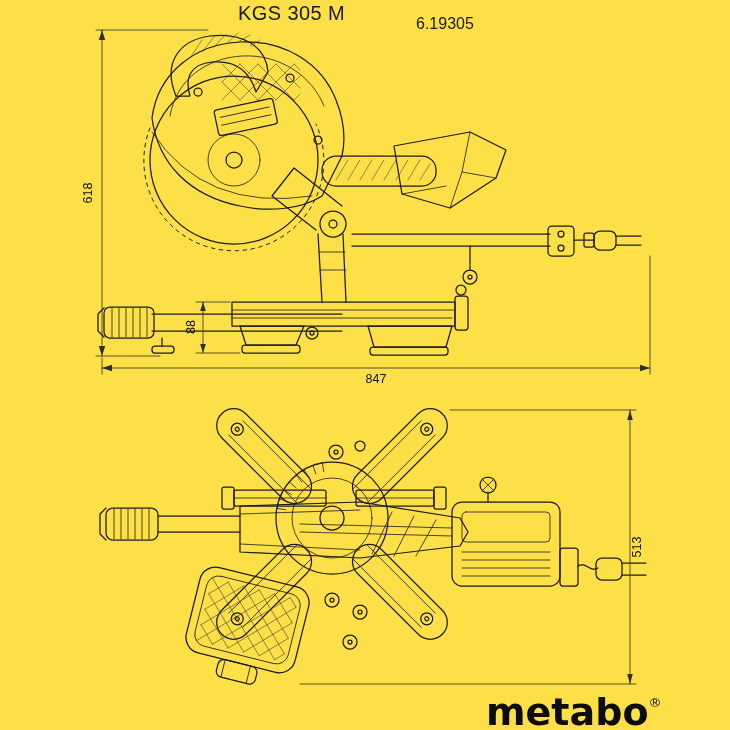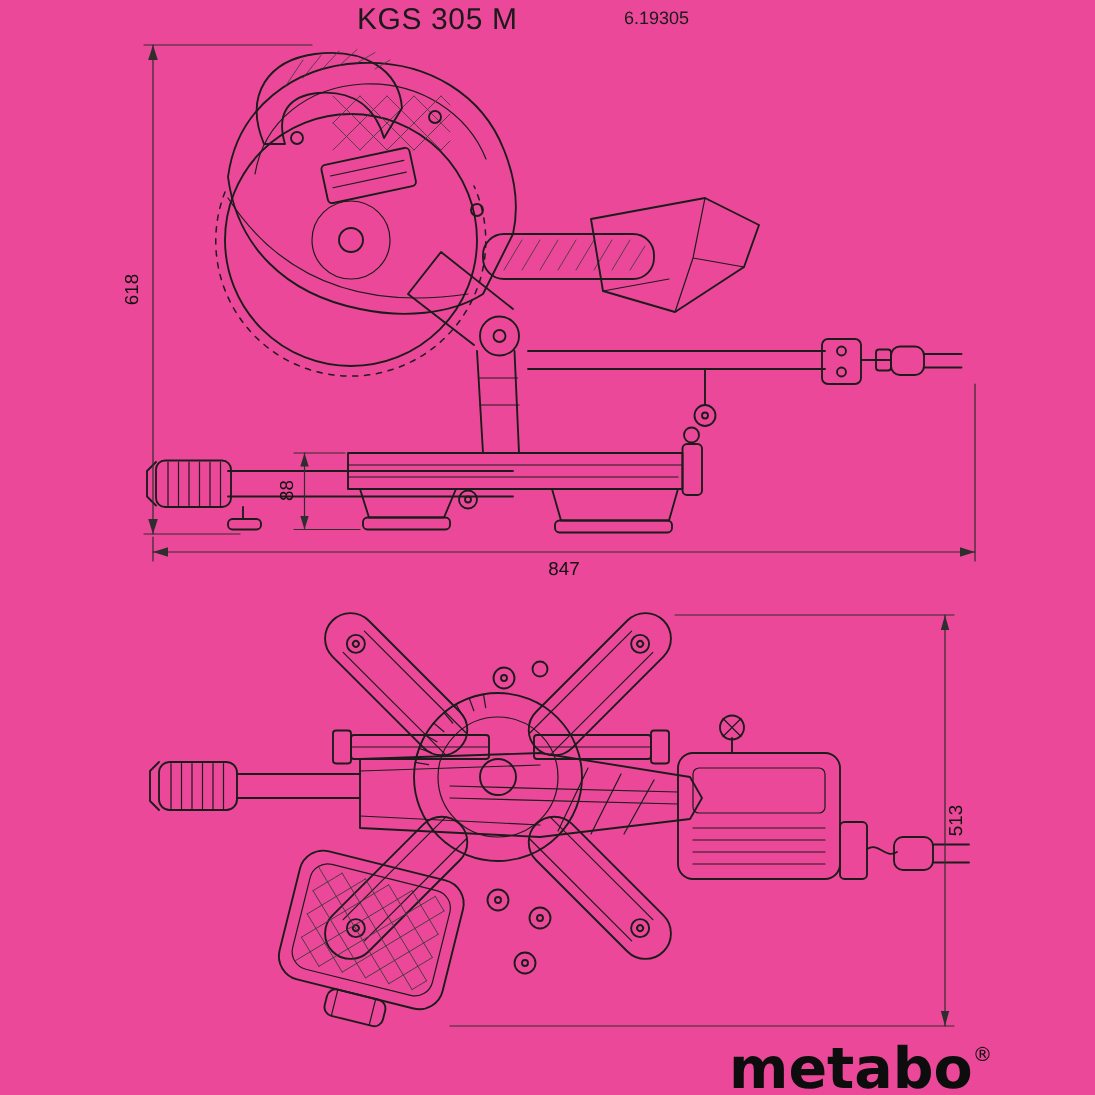--- a/index.html
+++ b/index.html
@@ -1,24 +1,24 @@
 <!DOCTYPE html>
 <html><head>
 <meta charset="utf-8">
 <style>
   html,body { margin:0; padding:0; background:#fff; }
   .page {
-    position:relative; width:730px; height:730px; background:#ec4899;
+    position:relative; width:730px; height:730px; background:#fde047;
     font-family:"Liberation Sans", sans-serif; color:#111; overflow:hidden;
   }
   .model-title {
     position:absolute; left:238px; top:2px; font-size:20px; letter-spacing:.4px; color:#1a1a1a;
   }
   .article-number {
-    position:absolute; left:416px; top:5px; font-size:12px; color:#1a1a1a;
+    position:absolute; left:416px; top:15px; font-size:16px; color:#1a1a1a;
   }
   .brand {
     position:absolute; left:486px; top:690px; font-size:38px; font-weight:700;
     font-family:"DejaVu Sans", sans-serif; color:#0d0d0d; letter-spacing:0px;
   }
   .brand sup { font-size:13px; vertical-align:18px; font-weight:400; }
   svg.drawing { position:absolute; left:0; top:0; }
   .drawing path, .drawing rect, .drawing circle, .drawing polygon, .drawing ellipse {
     stroke:#1c1c1c; stroke-width:1.25; fill:none; stroke-linecap:round; stroke-linejoin:round;
   }

